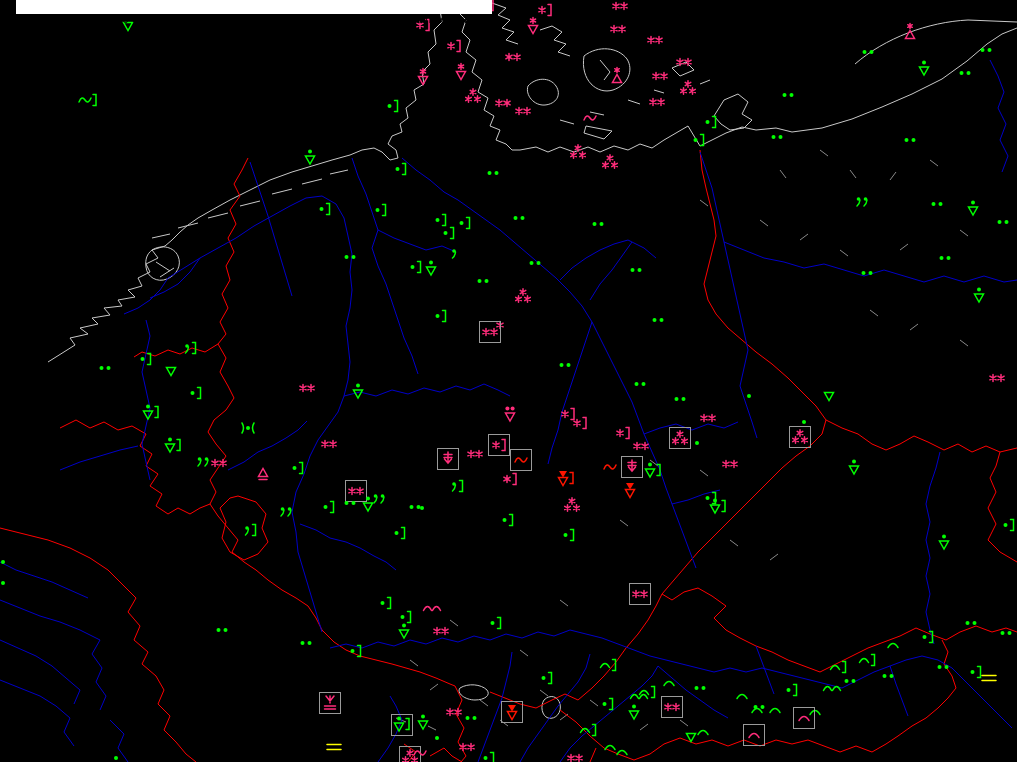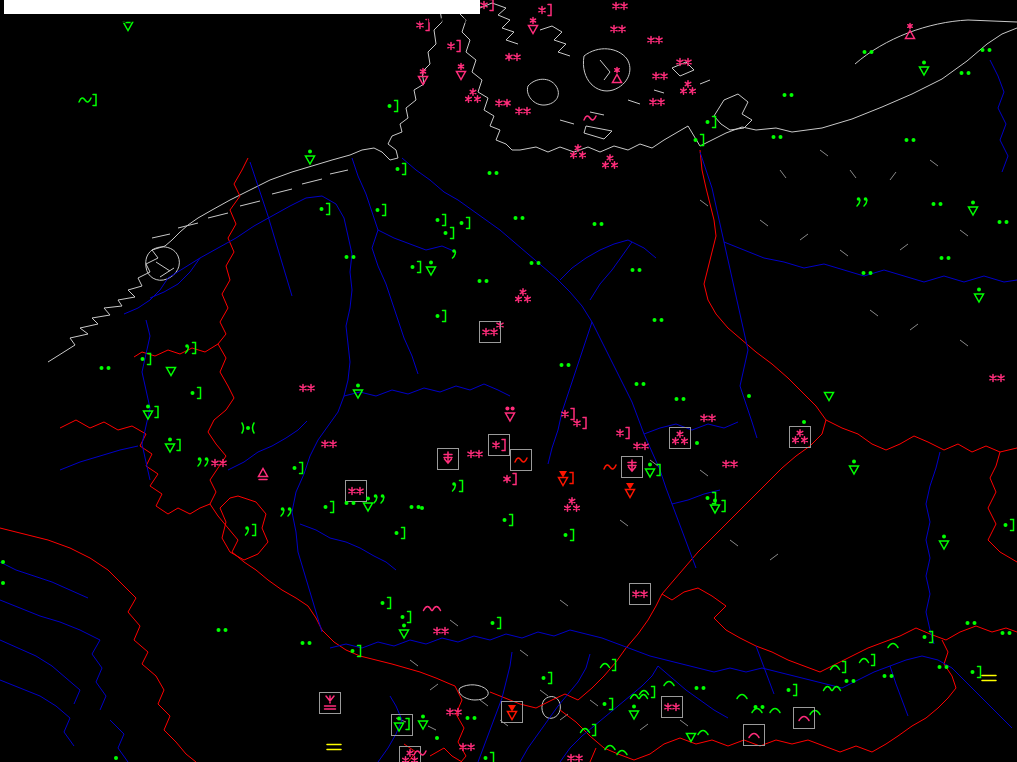--- a/index.html
+++ b/index.html
@@ -1,19 +1,19 @@
 <!DOCTYPE html>
 <html><head>
 <meta charset="utf-8">
 <style>
   html,body{margin:0;padding:0;background:#000;}
   #stage{position:relative;width:1017px;height:762px;background:#000;overflow:hidden;
          font-family:"Liberation Sans",sans-serif;}
   #basemap{position:absolute;left:0;top:0;}
-  #titlebar{position:absolute;left:4px;top:0;height:13px;line-height:13px;background:#fff;
+  #titlebar{position:absolute;left:16px;top:0;height:13px;line-height:13px;background:#fff;
             color:#000;font-size:11px;padding:0 4px 1px 2px;white-space:pre;z-index:30;}
   .sym{position:absolute;width:28px;height:22px;z-index:10;}
   .sym svg{position:absolute;left:0;top:0;overflow:visible;}
   .box{position:absolute;left:3px;top:0px;width:20px;height:20px;border:1px solid #9a9a9a;}
 </style>
 </head>
 <body>
 
 <div id="stage">
   <svg id="basemap" width="1017" height="762" viewBox="0 0 1017 762">

